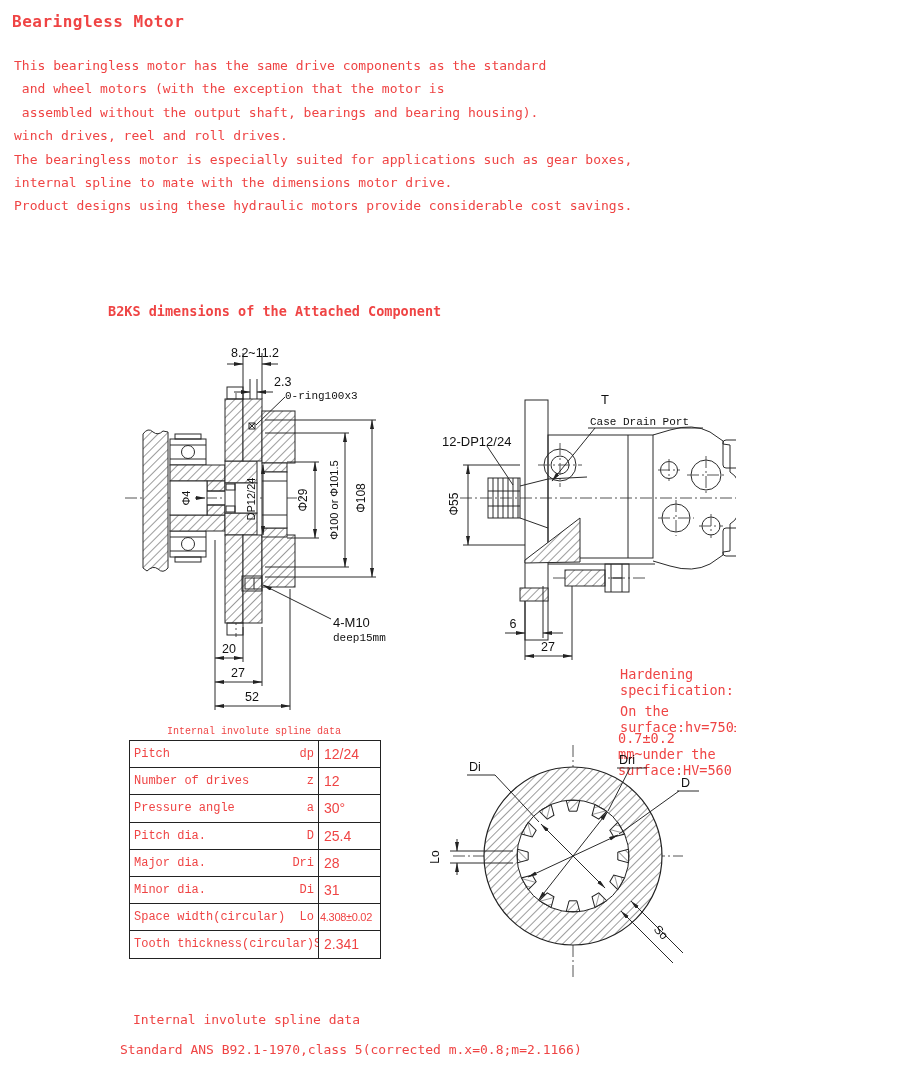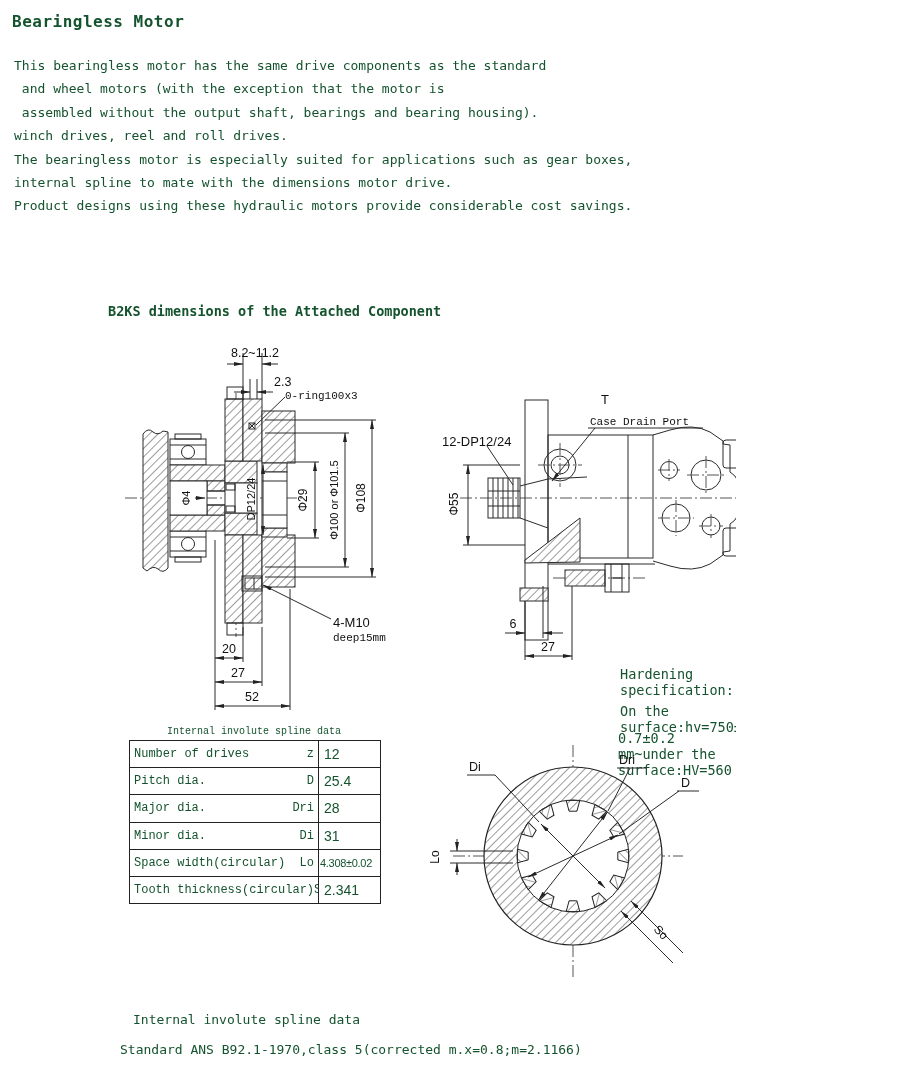--- a/index.html
+++ b/index.html
@@ -1,16 +1,16 @@
 <!DOCTYPE html>
 <html><head>
 <meta charset="utf-8">
 <style>
   html,body{margin:0;padding:0;background:#fff;}
-  #page{position:relative;width:736px;height:1084px;background:#fff;color:#14532d;overflow:hidden;
+  #page{position:relative;width:736px;height:1084px;background:#fff;color:#ef4444;overflow:hidden;
         font-family:"DejaVu Sans Mono",monospace;}
   .abs{position:absolute;}
   .page-title{left:12px;top:12px;font-size:16px;font-weight:bold;letter-spacing:.5px;}
   .intro{left:14px;top:54px;font-size:13px;line-height:23.4px;}
   .intro-line{white-space:pre;}
   .section-title{left:108px;top:303px;font-size:13.5px;font-weight:bold;}
   .hard-title{left:620px;top:666px;font-size:13.5px;}
   .hard-l1{left:620px;top:703px;font-size:13.5px;}
   .hard-l2{left:618px;top:730px;font-size:13.5px;}
   .footer1{left:133px;top:1012px;font-size:13px;}
@@ -282,25 +282,43 @@
   <div class="abs hard-title">Hardening specification:</div>
   <div class="abs hard-l1">On the surface:hv=750±50</div>
   <div class="abs hard-l2">0.7±0.2 mm~under the surface:HV=560</div>
 
   <div class="abs tbl-title">Internal involute spline data</div>
   <table class="spline">
     <tbody>
       <tr>
         <td class="c1">
             <div class="cellflex">
+              <span>Pitch</span>
+              <span>dp</span>
+            </div>
+          </td>
+        <td class="c2">12/24</td>
+      </tr>
+      <tr>
+        <td class="c1">
+            <div class="cellflex">
               <span>Number of drives</span>
               <span>z</span>
             </div>
           </td>
         <td class="c2">12</td>
+      </tr>
+      <tr>
+        <td class="c1">
+            <div class="cellflex">
+              <span>Pressure angle</span>
+              <span>a</span>
+            </div>
+          </td>
+        <td class="c2">30°</td>
       </tr>
       <tr>
         <td class="c1">
             <div class="cellflex">
               <span>Pitch dia.</span>
               <span>D</span>
             </div>
           </td>
         <td class="c2">25.4</td>
       </tr>

